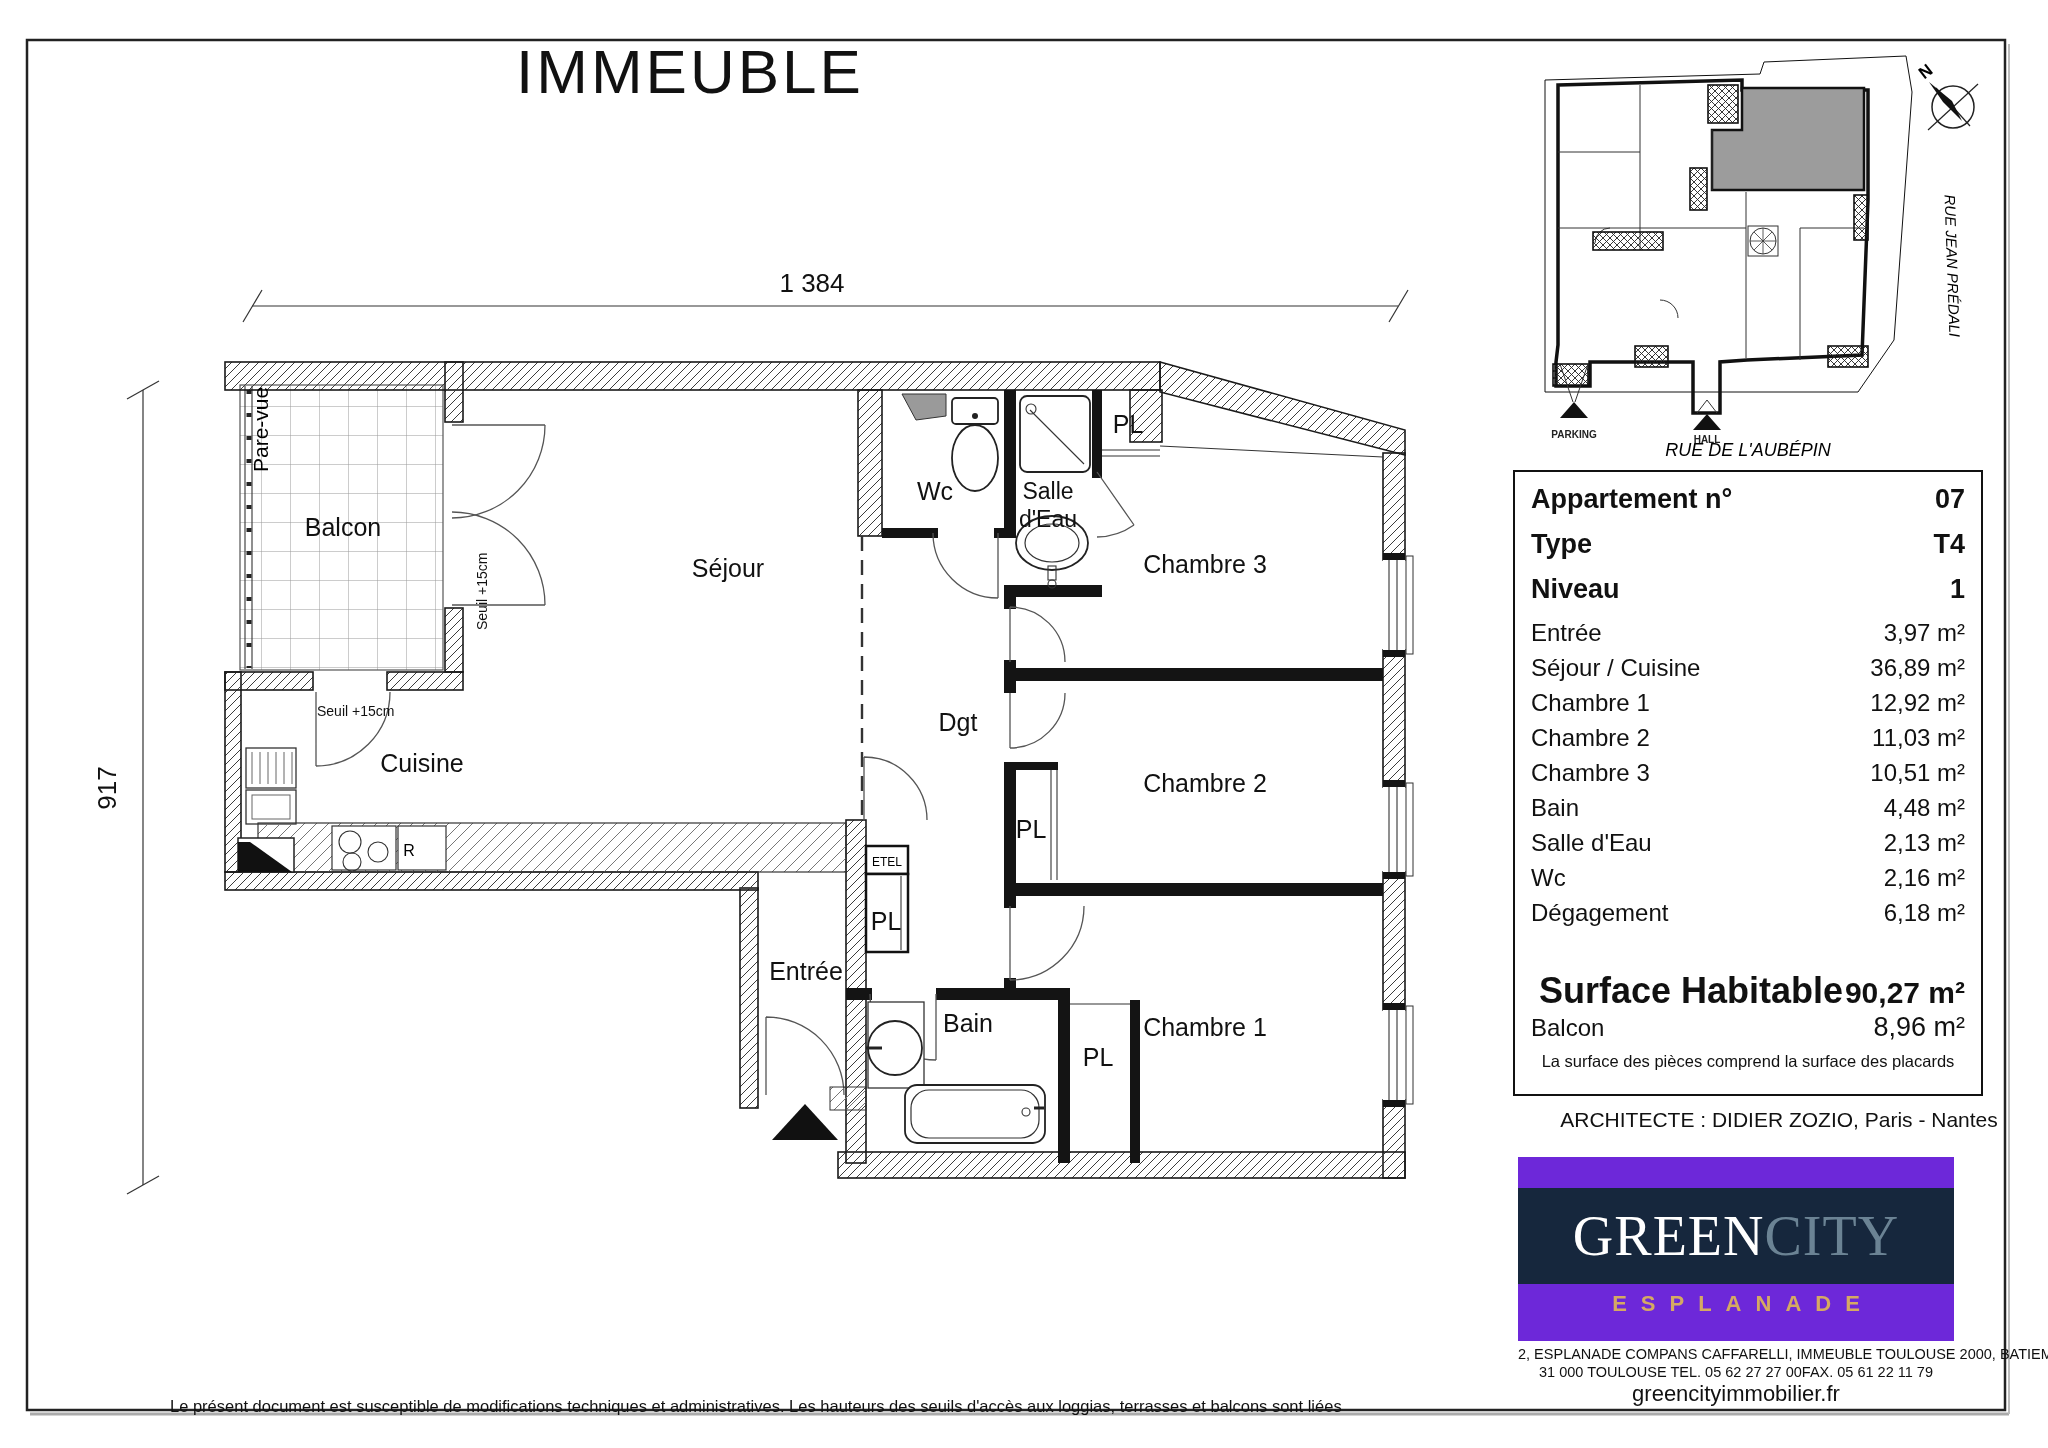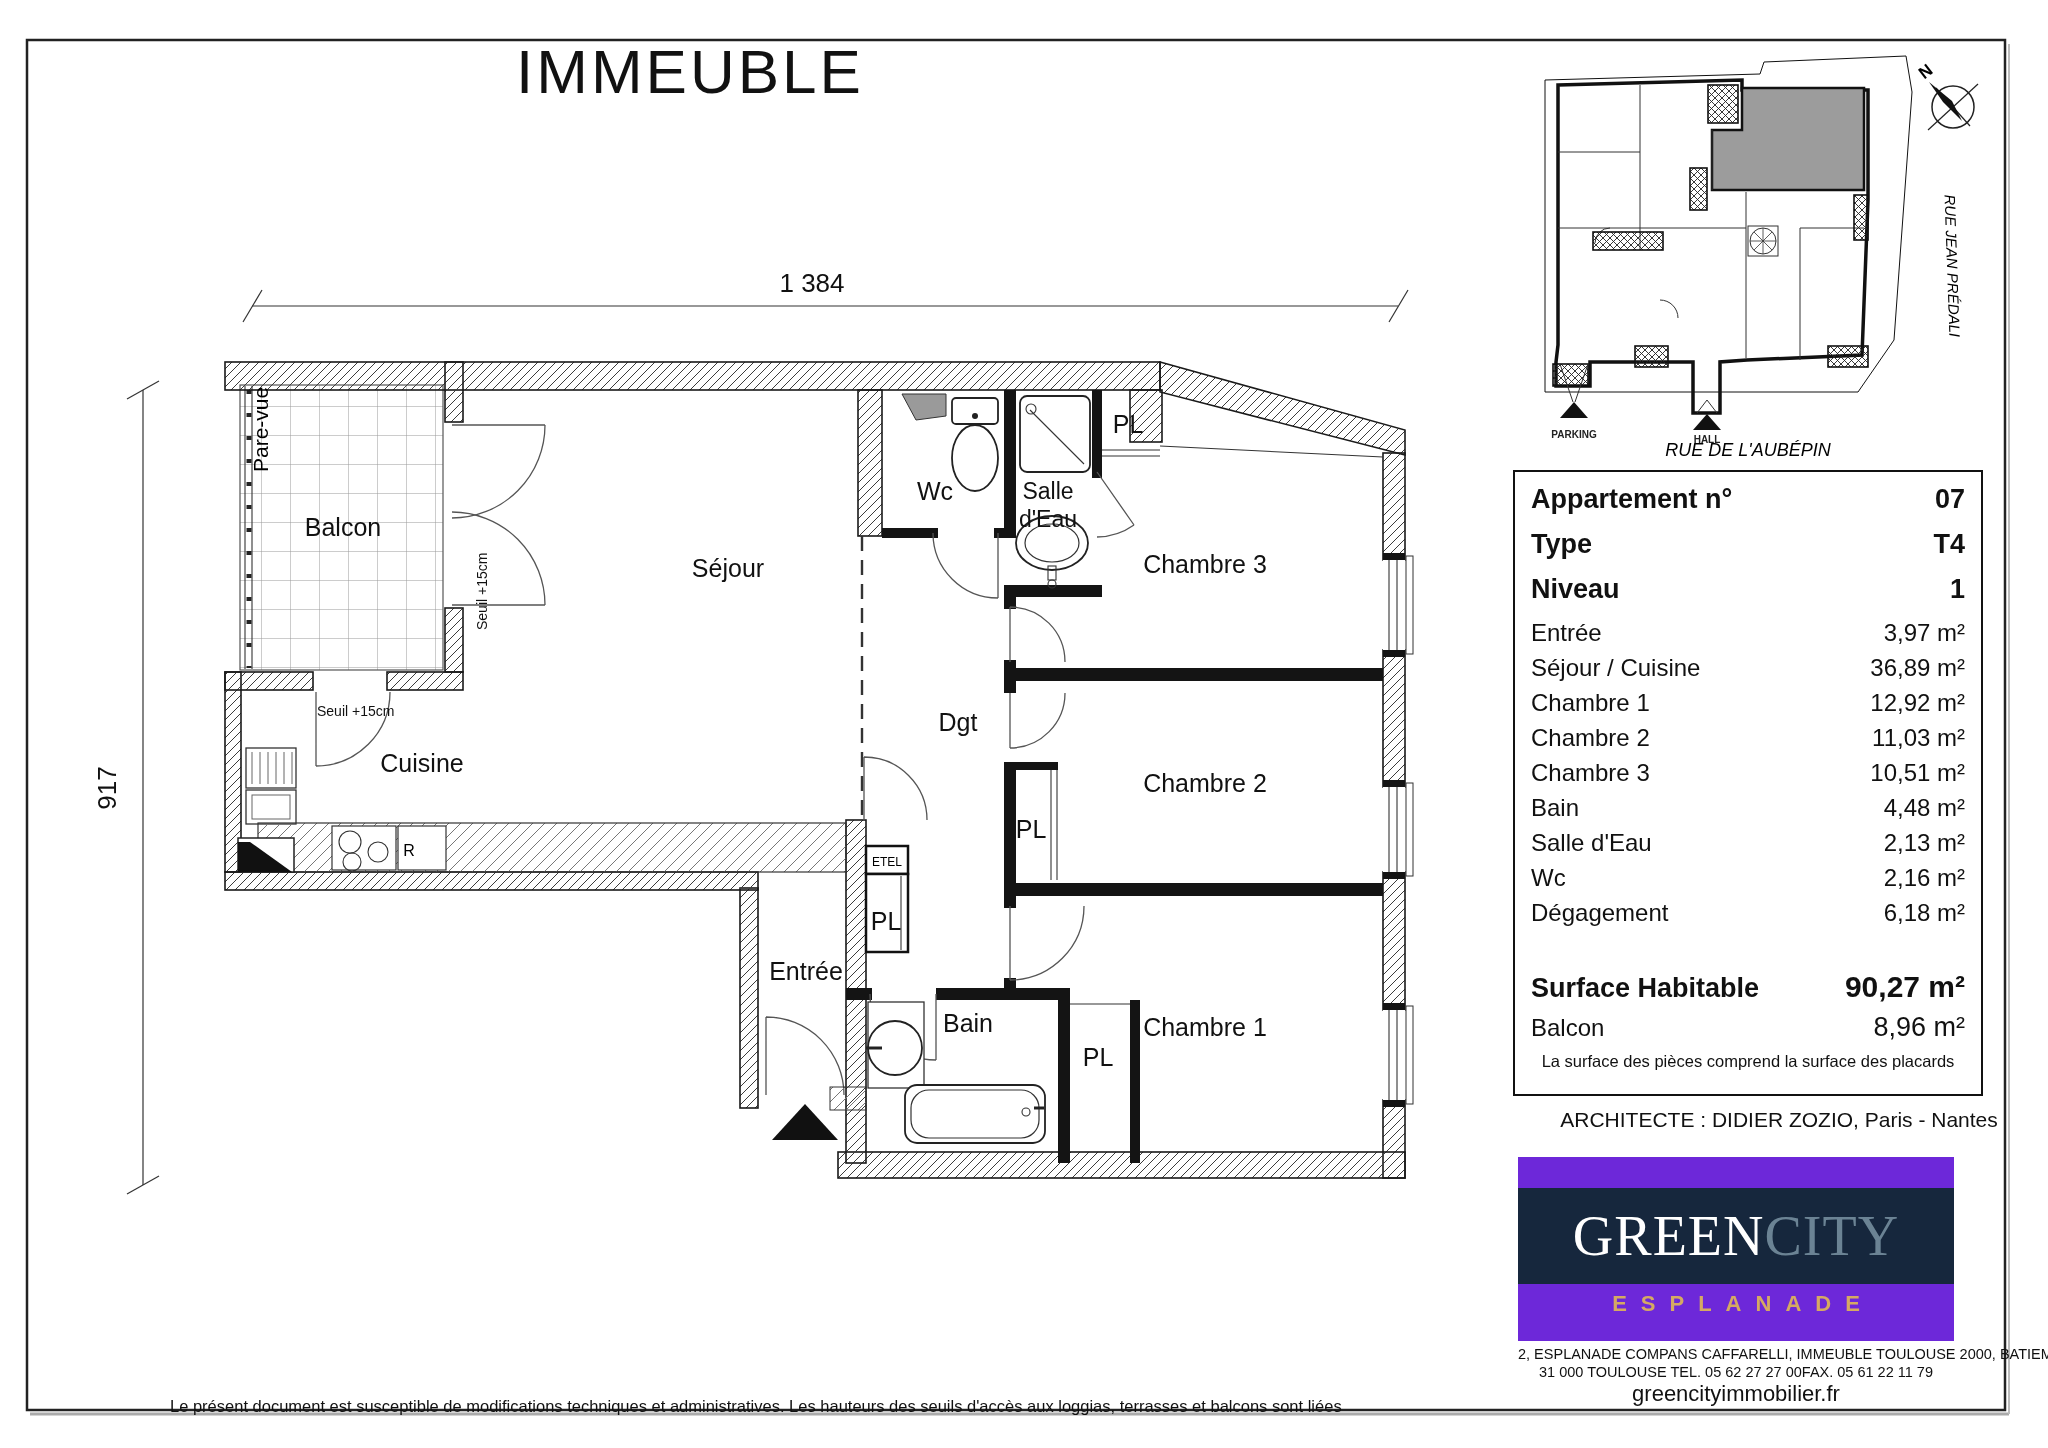--- a/index.html
+++ b/index.html
@@ -8,21 +8,21 @@
   .plan-svg{position:absolute;left:0;top:0;width:2048px;height:1448px;}
   .abs{position:absolute;}
   .title{left:690px;top:36px;transform:translateX(-50%);font-size:62px;letter-spacing:3px;
          font-weight:500;white-space:nowrap;}
   
   .panel{left:1513px;top:470px;width:470px;height:626px;border:2px solid #111;
          box-sizing:border-box;padding:12px 16px 10px 16px;display:flex;flex-direction:column;}
   .prow{display:flex;justify-content:space-between;align-items:baseline;font-size:24px;height:35px;}
   .prow.b{font-weight:700;font-size:27px;height:45px;}
   .prow.sh{margin-top:36px;height:42px;}
-  .shl{font-weight:700;font-size:27px;}
+  .shl{font-weight:700;font-size:36px;margin-left:8px;}
   .shv{font-weight:700;font-size:30px;}
   .prow.bal{height:40px;}
   .balv{font-size:27px;}
   .footnote{text-align:center;font-size:16.5px;}
   .architect{left:1745px;top:1108px;transform:translateX(-50%);font-size:21px;white-space:nowrap;margin-left:34px;}
   
   .logo{left:1518px;top:1157px;width:436px;height:184px;background:#6d28d9;}
   .logo .navy{position:absolute;left:0;top:31px;width:436px;height:96px;background:#16273d;
               display:flex;align-items:center;justify-content:center;
               font-family:"Liberation Serif",serif;font-size:56px;letter-spacing:1px;}

